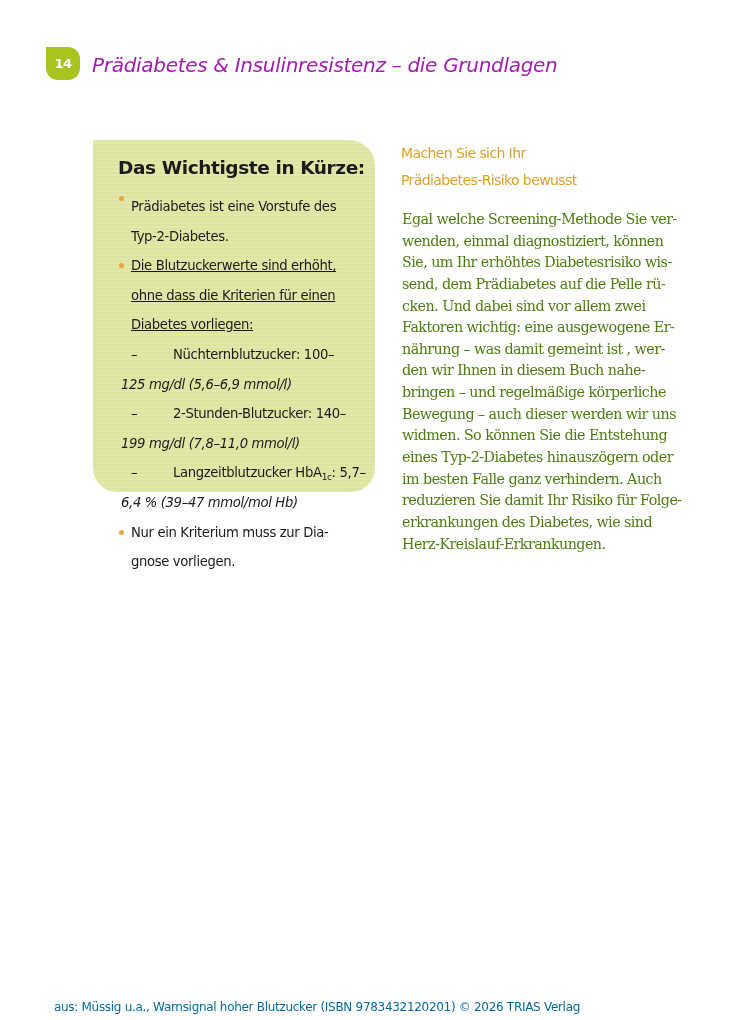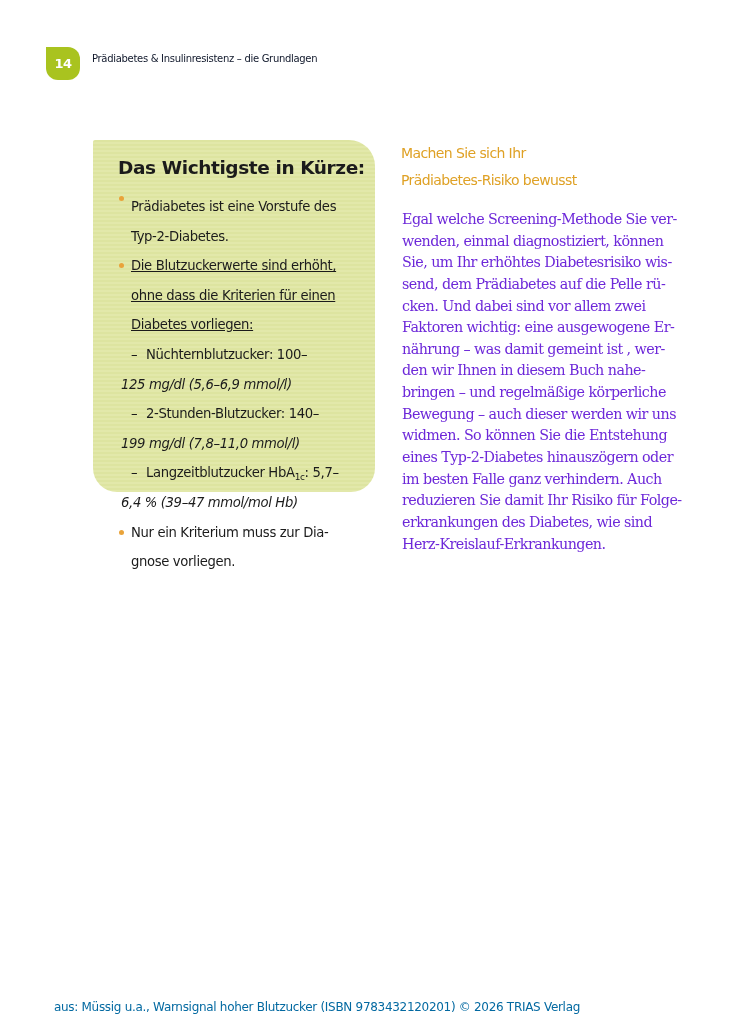--- a/index.html
+++ b/index.html
@@ -9,22 +9,23 @@
   }
   .page-badge {
     position: absolute; left: 46px; top: 47px; width: 34px; height: 33px;
     background: #a9c31f; color: #ffffff;
     border-radius: 0 12px 12px 12px;
     font-family: "DejaVu Sans", sans-serif; font-size: 13px; font-weight: bold;
     display: flex; align-items: center; justify-content: center; letter-spacing: -0.5px; text-align: right;
   }
   .running-head {
     position: absolute; left: 92px; top: 53px;
-    font-family: "DejaVu Sans", sans-serif; font-size: 10px; color: #0f172a; letter-spacing: -0.3px;
+    font-family: "DejaVu Sans", sans-serif; font-size: 20px; color: #a21caf; letter-spacing: -0.3px;
     white-space: nowrap;
+    font-style: italic;
   }
   .summary-box {
     position: absolute; left: 93px; top: 140px; width: 282px; height: 352px;
     background: repeating-linear-gradient(180deg, #dde4a0 0px, #dde4a0 2px, #e2e8aa 2px, #e2e8aa 4px);
     border-radius: 2px 26px 24px 24px;
   }
   .summary-title {
     position: absolute; left: 25px; top: 17px;
     font-family: "DejaVu Sans", sans-serif; font-size: 18.5px; font-weight: bold; color: #1b1b1b;
     letter-spacing: -0.4px; white-space: nowrap;
@@ -35,30 +36,30 @@
     letter-spacing: -0.35px;
   }
   .summary-list .line { display: block; white-space: nowrap; position: relative; height: 21.6px; margin-top: 8px; }
   .indent-1 { padding-left: 38px; }
   .indent-3 { padding-left: 28px; font-style: italic; }
   .bullet {
     position: absolute; left: 26px; top: 8px; width: 5px; height: 5px; border-radius: 50%;
     background: #e9a33a;
   }
   .dash { position: absolute; left: 38px; top: 0; }
-  .dash-text { padding-left: 53px; }
+  .dash-text { padding-left: 80px; }
   sub { font-size: 9px; vertical-align: -3px; line-height: 0; }
   .section-heading {
     position: absolute; left: 401px; top: 140px;
     font-family: "DejaVu Sans", sans-serif; font-size: 14px; line-height: 27px; color: #dfa125;
     letter-spacing: -0.6px; white-space: nowrap;
   }
   .body-text {
     position: absolute; left: 402px; top: 209px; width: 310px;
-    font-family: "DejaVu Serif", serif; font-size: 14.3px; line-height: 21.65px; color: #6d28d9;
+    font-family: "DejaVu Serif", serif; font-size: 14.3px; line-height: 21.65px; color: #4d7c0f;
     letter-spacing: -0.55px;
   }
   .body-text .line { display: block; white-space: nowrap; height: 21.65px; }
   .footer {
     position: absolute; left: 0; width: 620px; top: 1000px; text-align: center;
     font-family: "DejaVu Sans", sans-serif; font-size: 12px; color: #0369a1; letter-spacing: -0.3px;
     white-space: nowrap; padding-left: 14px; box-sizing: border-box;
   }
 </style>
 </head>

